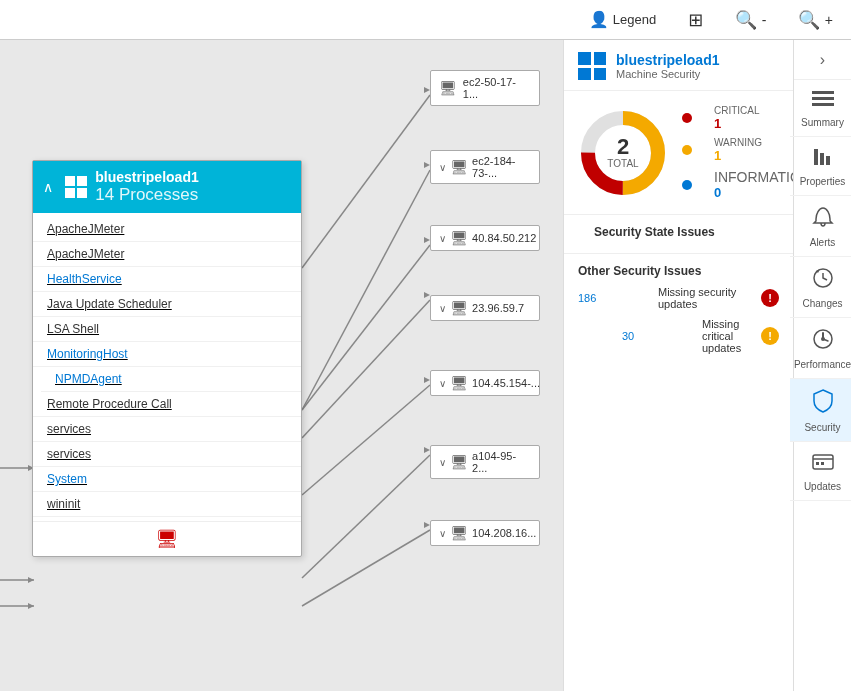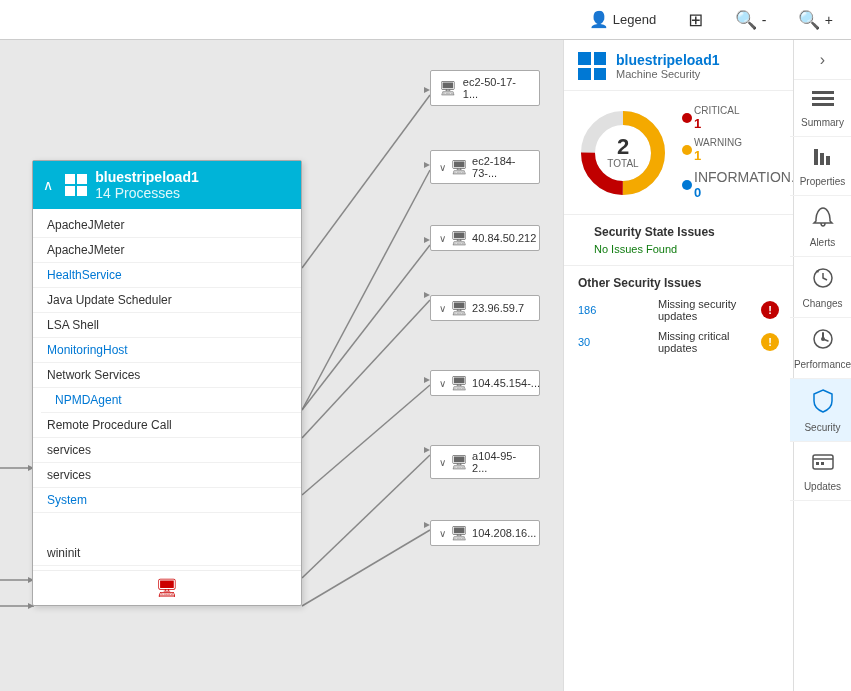--- a/index.html
+++ b/index.html
@@ -87,24 +87,25 @@
     .windows-logo div {
       background: #fff;
     }
     .node-title {
       color: #fff;
       font-size: 14px;
       font-weight: 600;
     }
     .node-subtitle {
       color: #e0f7fa;
-      font-size: 14px;
+      font-size: 17px;
     }
     .node-card-body {
       padding: 4px 0;
+      text-decoration: underline;
     }
     .process-item {
       padding: 5px 14px;
       font-size: 12px;
       color: #333;
       cursor: pointer;
       border-bottom: 1px solid #f0f0f0;
       display: flex;
       align-items: center;
       justify-content: space-between;
@@ -180,21 +181,21 @@
       line-height: 1.2;
     }
     .legend-items {
       display: flex;
       flex-direction: column;
       gap: 6px;
     }
     .legend-item {
       display: flex;
       align-items: center;
-      gap: 2px;
+      gap: 22px;
       font-size: 11px;
       color: #333;
     }
     .legend-dot {
       width: 10px;
       height: 10px;
       border-radius: 50%;
       flex-shrink: 0;
     }
     .legend-count {
@@ -386,27 +387,26 @@
       </div>
       <div class="node-card-body">
 
         <div id="process-list">
             <div class="process-item" style="position: relative;">ApacheJMeter</div>
             <div class="process-item" style="position: relative;">ApacheJMeter</div>
             <div class="process-item highlighted" style="position: relative;">HealthService</div>
             <div class="process-item" style="position: relative;">Java Update Scheduler</div>
             <div class="process-item" style="position: relative;">LSA Shell</div>
             <div class="process-item highlighted" style="position: relative;">MonitoringHost</div>
-            <div class="process-item" style="position: relative;">Network Services</div>
             <div class="process-item highlighted" style="position: relative; padding-left: 14px; margin-left: 8px;">NPMDAgent</div>
             <div class="process-item" style="position: relative;">Remote Procedure Call</div>
             <div class="process-item" style="position: relative;">services</div>
             <div class="process-item" style="position: relative;">services</div>
             <div class="process-item highlighted" style="position: relative; padding-left: 14px;">System</div>
-            <div class="process-item" style="position: relative; margin-top: 28px;">wininit</div>
+            <div class="process-item" style="position: relative;">wininit</div>
           </div>
       </div>
       <div class="node-card-footer">
         <span class="monitor-icon">🖥</span>
       </div>
     </div>
 
     <div id="remote-nodes-container" style="position:absolute; left:430px; top:0; width:110px;">
         <div style="position: absolute; top: 30px; left: 0px; width: 110px; background: rgb(255, 255, 255); border: 1px solid rgb(170, 170, 170); border-radius: 2px; padding: 5px 8px; display: flex; align-items: center; gap: 6px; font-size: 11px; color: rgb(51, 51, 51);">
           <span style="font-size:14px;color:#666;">🖥</span>
@@ -507,33 +507,32 @@
           <div>
             <div style="font-size:14px;color:#666;">INFORMATION...</div>
             <div class="legend-count" style="color:#0078d4;">0</div>
           </div>
         </div>
       </div>
     </div>
 
     <div class="issues-section">
       <div class="issues-title">Security State Issues</div>
-      <div class="issues-none">No Issues Found</div>
     </div>
 
     <div class="other-issues-section">
       <div class="other-issues-title">Other Security Issues</div>
       <div id="other-issues-list">
           <div class="issue-row">
             <span class="issue-count" style="color:#0078d4;min-width:28px;font-weight:500;font-size:11px;">186</span>
             <span class="issue-desc" style="flex:1;font-size:11px;color:#333;">Missing security updates</span>
             <div class="issue-badge" style="background:#c00000;width:18px;height:18px;border-radius:50%;display:flex;align-items:center;justify-content:center;font-size:11px;font-weight:700;color:#fff;flex-shrink:0;">!</div>
           </div>
           <div class="issue-row">
-            <span class="issue-count" style="color:#0078d4;min-width:28px;font-weight:500;font-size:11px;">30</span>
+            <span class="issue-count" style="color:#0078d4;min-width:28px;font-weight:500;font-size:11px;margin-left:44px;">30</span>
             <span class="issue-desc" style="flex:1;font-size:11px;color:#333;">Missing critical updates</span>
             <div class="issue-badge" style="background:#f4a900;width:18px;height:18px;border-radius:50%;display:flex;align-items:center;justify-content:center;font-size:11px;font-weight:700;color:#fff;flex-shrink:0;">!</div>
           </div>
         </div>
     </div>
   </div>
 
   <div class="sidebar-right">
     <div class="sidebar-right-chevron">›</div>
     <div id="sidebar-items">

